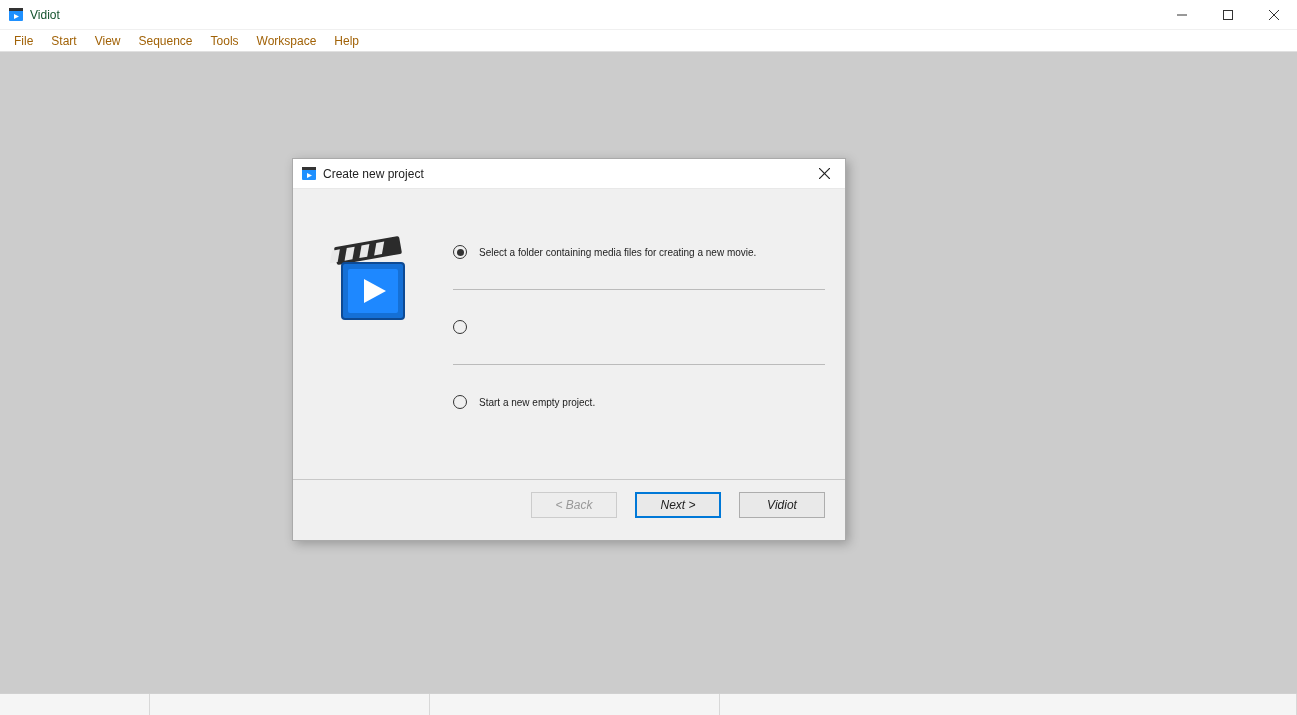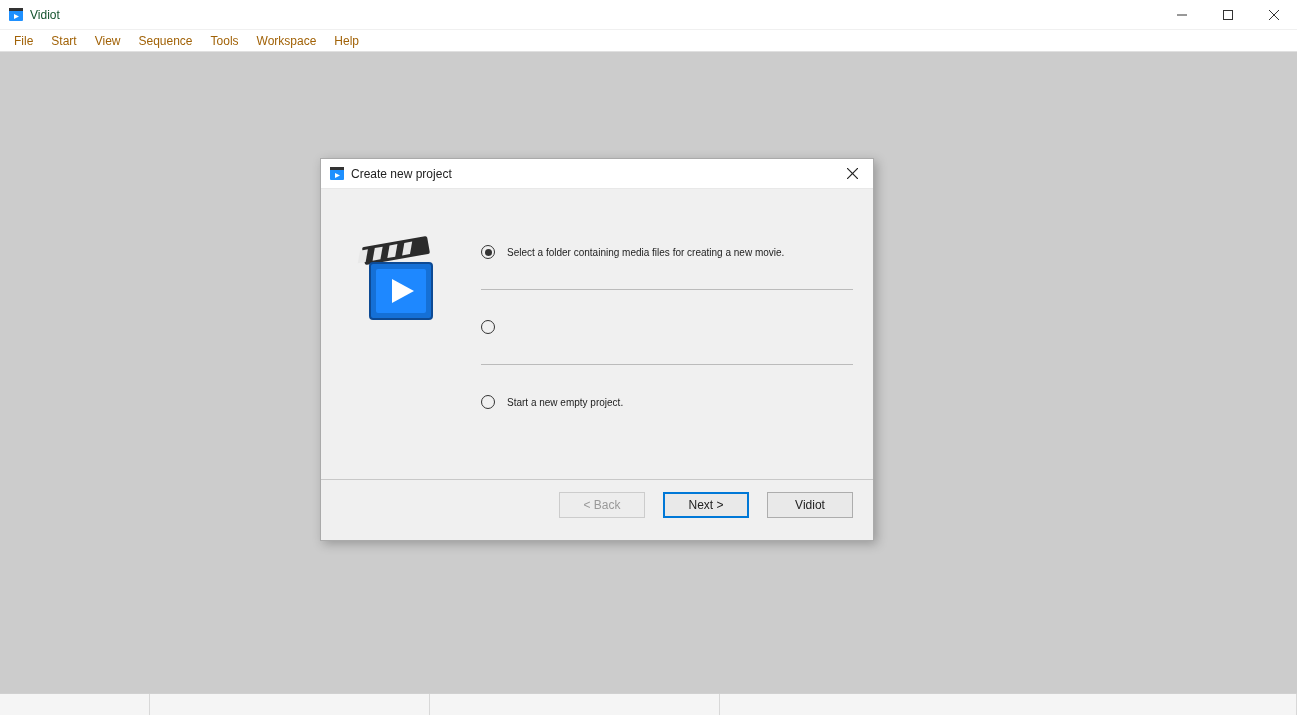--- a/index.html
+++ b/index.html
@@ -20,21 +20,21 @@
     
     .workarea { background: #ccc; height: 641px; position: relative; }
 
     
     .statusbar { height: 22px; background: #f5f5f5; border-top: 1px solid #d0d0d0; display: flex; }
     .status-cell { border-right: 1px solid #d8d8d8; height: 100%; }
 
     
     .dialog {
       position: absolute;
-      left: 320px; top: 106px;
+      left: 292px; top: 106px;
       width: 554px; height: 383px;
       background: #f0f0f0;
       border: 1px solid #aaa;
       box-shadow: 3px 3px 10px rgba(0,0,0,0.25);
     }
     .dlg-titlebar { height: 30px; background: #fff; display: flex; align-items: center; padding-left: 8px; border-bottom: 1px solid #e8e8e8; }
     .dlg-titlebar .dlg-icon { width: 16px; height: 16px; margin-right: 6px; }
     .dlg-title { font-size: 12px; color: #222; flex: 1; }
     .dlg-close { width: 42px; height: 100%; display: flex; align-items: center; justify-content: center; }
     .dlg-close svg { stroke: #222; stroke-width: 1.2; }
@@ -56,20 +56,21 @@
       justify-content: flex-end;
       gap: 18px;
     }
     .dlg-btn {
       width: 86px; height: 26px;
       background: #e9e9e9;
       border: 1px solid #adadad;
       font-size: 12px; color: #222;
       display: flex; align-items: center; justify-content: center;
       cursor: default;
+      font-style: italic;
     }
     .dlg-btn.disabled { color: #999; border-color: #ccc; background: #ededed; }
     .dlg-btn.primary { border: 2px solid #0078d7; background: #e9e9e9; }
 
     
     .watermark {
       position: absolute;
       left: 50%; top: 50%;
       transform: translate(-50%, -50%);
       font-size: 48px;

